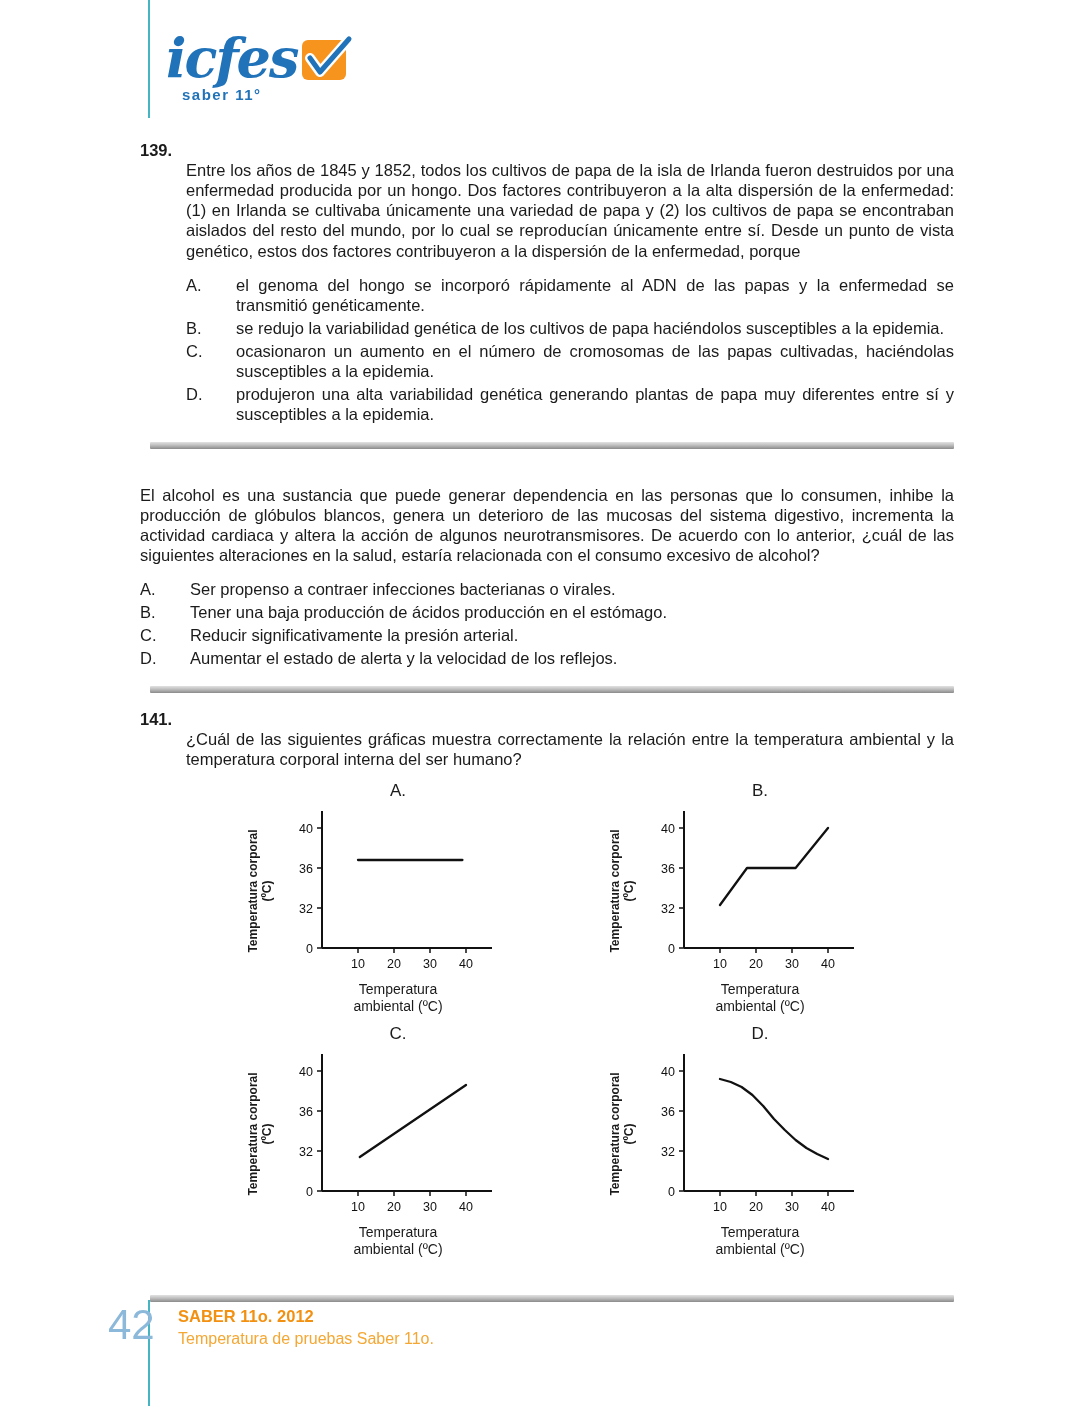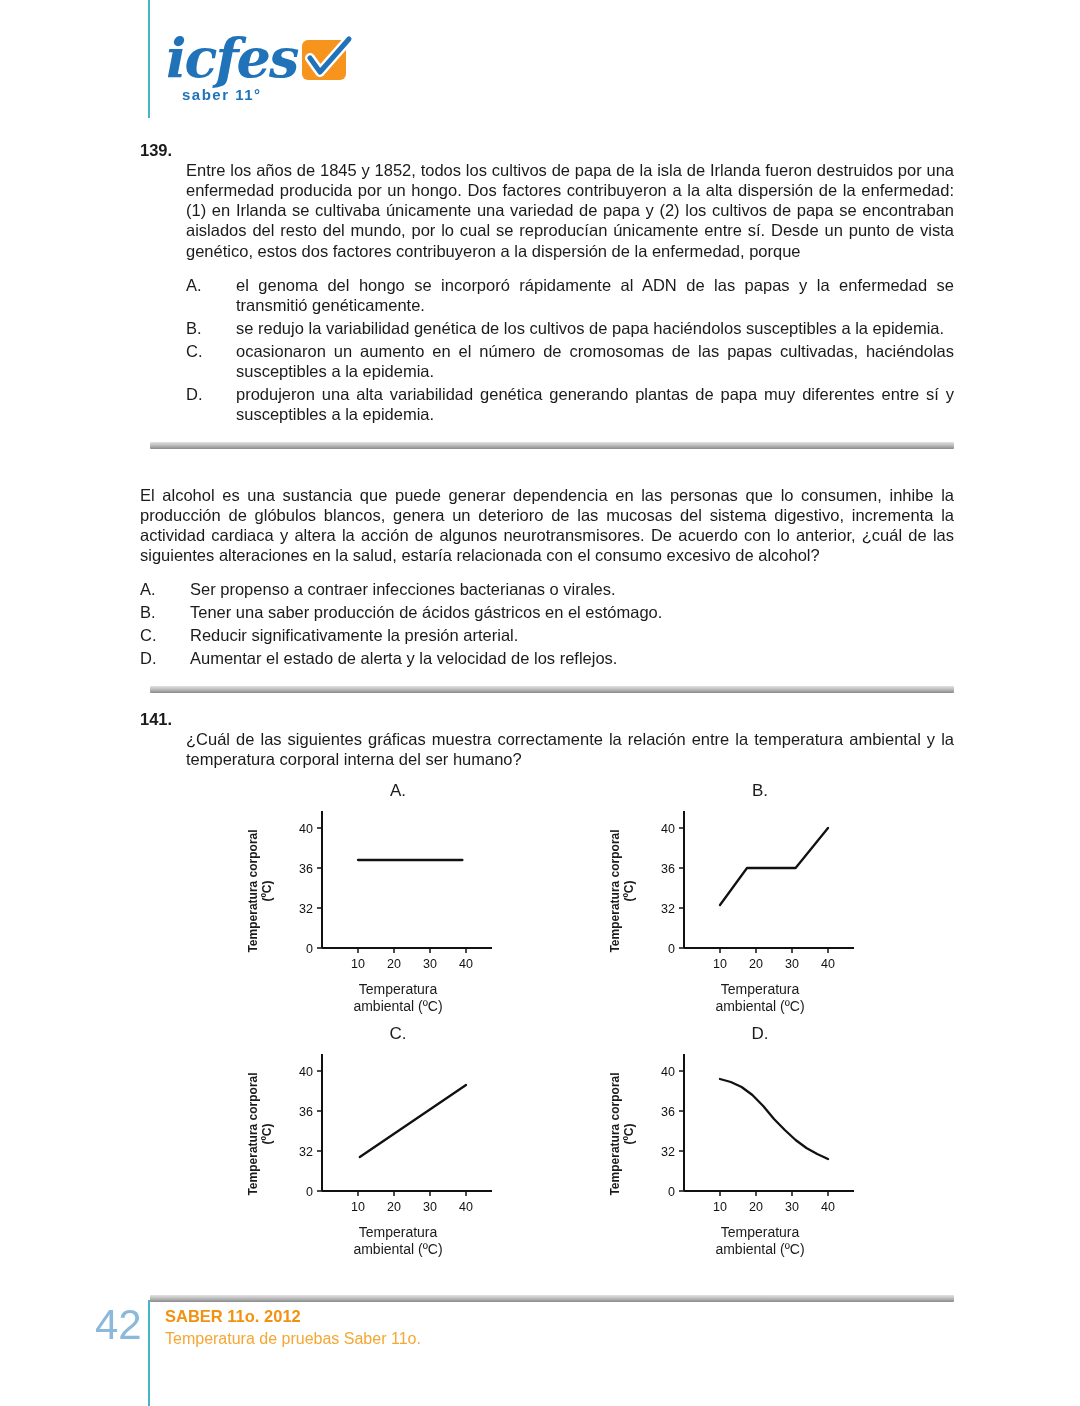--- a/index.html
+++ b/index.html
@@ -31,21 +31,21 @@
 
   .charts-grid { display:grid; grid-template-columns:362px 362px; margin:12px 0 0 10px; row-gap:8px; justify-items:center; }
   .chart-cell { width:262px; }
   .chart-title { width:140px; margin-left:82px; text-align:center; font-size:17px; margin-bottom:6px; }
   .chart-flex { display:flex; }
   .ylabel-wrap { width:34px; height:168px; position:relative; flex:none; }
   .ylabel { position:absolute; width:140px; height:34px; left:-53px; top:67px; transform:rotate(-90deg); text-align:center; font-weight:bold; font-size:12px; line-height:1.2; }
   .xlabel { width:140px; margin:2px 0 0 82px; text-align:center; font-weight:normal; font-size:14px; line-height:1.25; }
   svg text { font-family:"Liberation Sans", sans-serif; }
 
-  .footer { position:absolute; left:95px; top:1304px; display:flex; }
+  .footer { position:absolute; left:108px; top:1304px; display:flex; }
   .pageno { font-size:42px; color:#8cb8da; line-height:1; width:52px; }
   .footer-text { margin-left:18px; padding-top:3px; }
   .f1 { color:#f29111; font-weight:bold; font-size:16.5px; }
   .f2 { color:#f5a733; font-size:16px; margin-top:4px; }
 </style>
 </head>
 <body>
 
 <div class="accent-line accent-top"></div>
 <div class="accent-line accent-bottom"></div>
@@ -96,21 +96,21 @@
   <section class="question">
     <div class="qbody">
       <p class="stem">El alcohol es una sustancia que puede generar dependencia en las personas que lo consumen, inhibe la producción de glóbulos blancos, genera un deterioro de las mucosas del sistema digestivo, incrementa la actividad cardiaca y altera la acción de algunos neurotransmisores. De acuerdo con lo anterior, ¿cuál de las siguientes alteraciones en la salud, estaría relacionada con el consumo excesivo de alcohol?</p>
       <div class="options">
         <div class="option">
           <span class="letter">A.</span>
           <span class="otext">Ser propenso a contraer infecciones bacterianas o virales.</span>
         </div>
         <div class="option">
           <span class="letter">B.</span>
-          <span class="otext">Tener una saber producción de ácidos gástricos en el estómago.</span>
+          <span class="otext">Tener una baja producción de ácidos producción en el estómago.</span>
         </div>
         <div class="option">
           <span class="letter">C.</span>
           <span class="otext">Reducir significativamente la presión arterial.</span>
         </div>
         <div class="option">
           <span class="letter">D.</span>
           <span class="otext">Aumentar el estado de alerta y la velocidad de los reflejos.</span>
         </div>
       </div>

